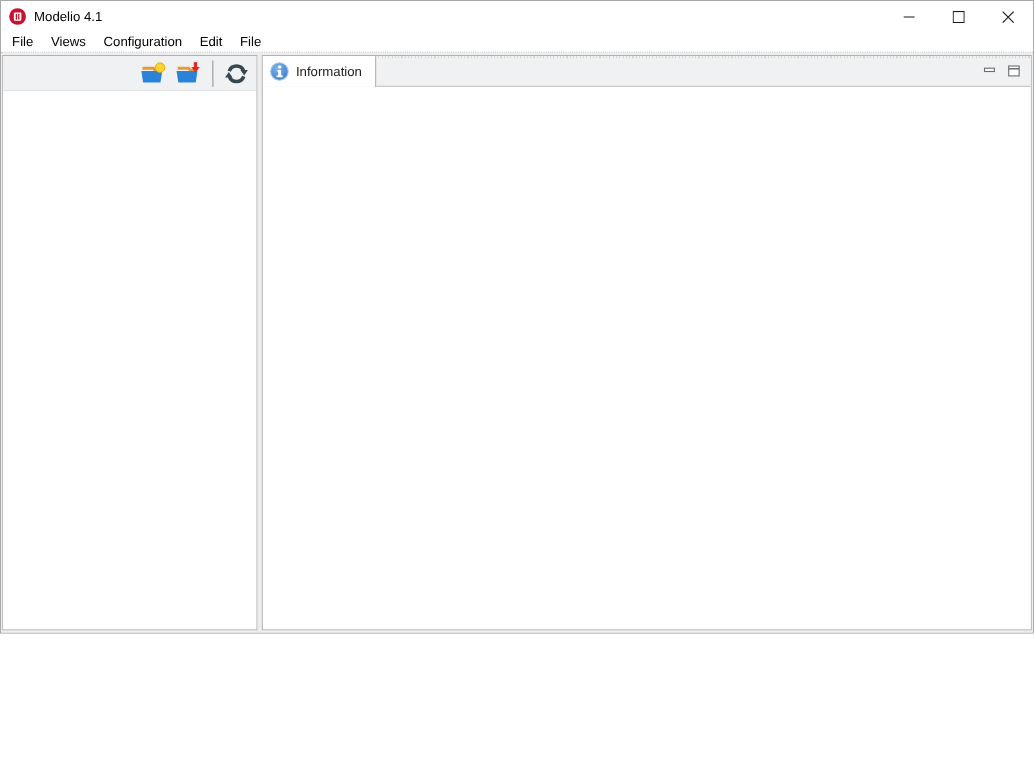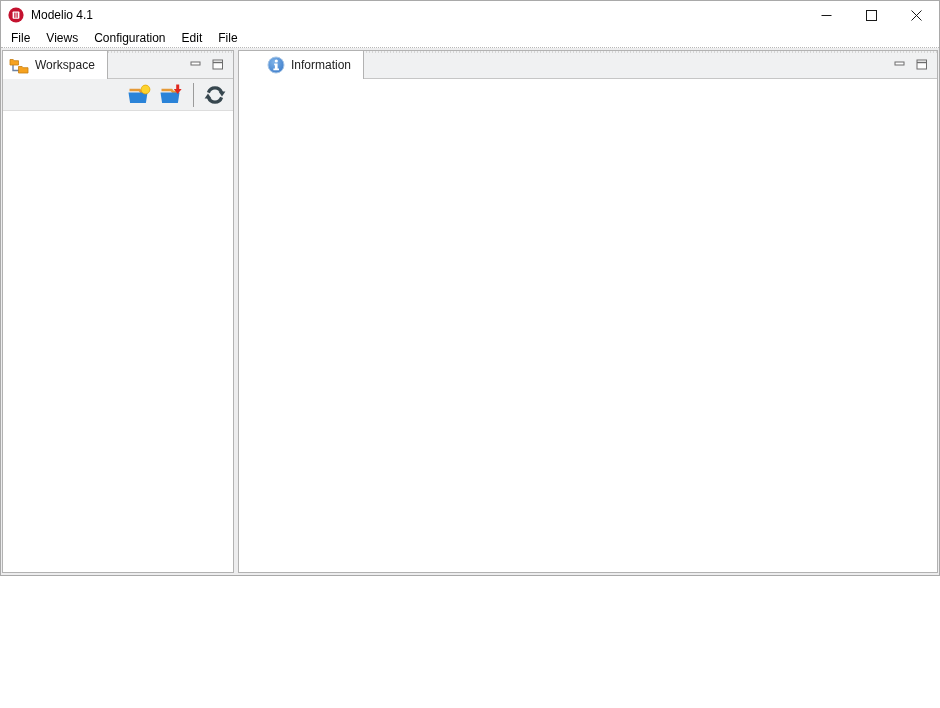--- a/index.html
+++ b/index.html
@@ -50,21 +50,21 @@
     min-height: 0;
   }
   .panel {
     background: #ffffff;
     border: 1px solid #b2b2b2;
     display: flex; flex-direction: column;
     min-height: 0;
   }
   .panel-left { width: 232px; flex: 0 0 232px; }
   .sash { width: 4px; flex: 0 0 4px; }
-  .panel-right { flex: 1; padding-left: 22px; }
+  .panel-right { flex: 1; }
   .tabstrip {
     height: 28px; flex: 0 0 28px;
     display: flex; align-items: stretch;
     background-color: #f0f1f2;
     background-image: repeating-linear-gradient(90deg, #d6d6d6 0 1px, transparent 1px 3px);
     background-size: 100% 2px;
     background-repeat: no-repeat;
     background-position: top left;
     border-bottom: 1px solid #c6c6c6;
     position: relative;
@@ -136,43 +136,20 @@
     <span class="menu-item">File</span>
     <span class="menu-item">Views</span>
     <span class="menu-item">Configuration</span>
     <span class="menu-item">Edit</span>
     <span class="menu-item">File</span>
   </div>
 
   <div class="main">
 
     <div class="panel panel-left">
-      <div class="tabstrip">
-        <div class="tab">
-          <svg width="20" height="17" viewBox="0 0 20 17">
-            <path d="M4 8 V13.5 H10" fill="none" stroke="#6e82a0" stroke-width="1.4"></path>
-            <path d="M1 2.5 h3.2 l1 1.2 H9.5 V8 H1 Z" fill="#f6a21f" stroke="#c77f13" stroke-width="0.8"></path>
-            <path d="M9.5 9.5 h3.6 l1 1.2 H19 V16 H9.5 Z" fill="#f6a21f" stroke="#c77f13" stroke-width="0.8"></path>
-          </svg>
-          <span>Workspace</span>
-        </div>
-        <div class="strip-controls">
-          <div class="strip-btn">
-            <svg width="12" height="10" viewBox="0 0 12 10">
-              <rect x="1" y="2" width="9" height="3" fill="#fdfdfd" stroke="#6d6d6d" stroke-width="1"></rect>
-            </svg>
-          </div>
-          <div class="strip-btn">
-            <svg width="12" height="11" viewBox="0 0 12 11">
-              <rect x="1" y="1" width="9.5" height="9" fill="#fdfdfd" stroke="#6d6d6d" stroke-width="1"></rect>
-              <line x1="1" y1="3.5" x2="10.5" y2="3.5" stroke="#6d6d6d" stroke-width="1.4"></line>
-            </svg>
-          </div>
-        </div>
-      </div>
       <div class="ws-toolbar">
         <div class="tool-btn">
           <svg width="25" height="22" viewBox="0 0 25 22">
             <path d="M3.5 6 h10 l1.5 2 h5.5" fill="none" stroke="#e59a38" stroke-width="2.6"></path>
             <path d="M2.5 8.5 h19 l-1.6 10.5 h-15.8 Z" fill="#2a83d8"></path>
             <circle cx="19.5" cy="5.5" r="4.4" fill="#fdd32e" stroke="#e3a500" stroke-width="0.8"></circle>
           </svg>
         </div>
         <div class="tool-btn">
           <svg width="25" height="22" viewBox="0 0 25 22">

